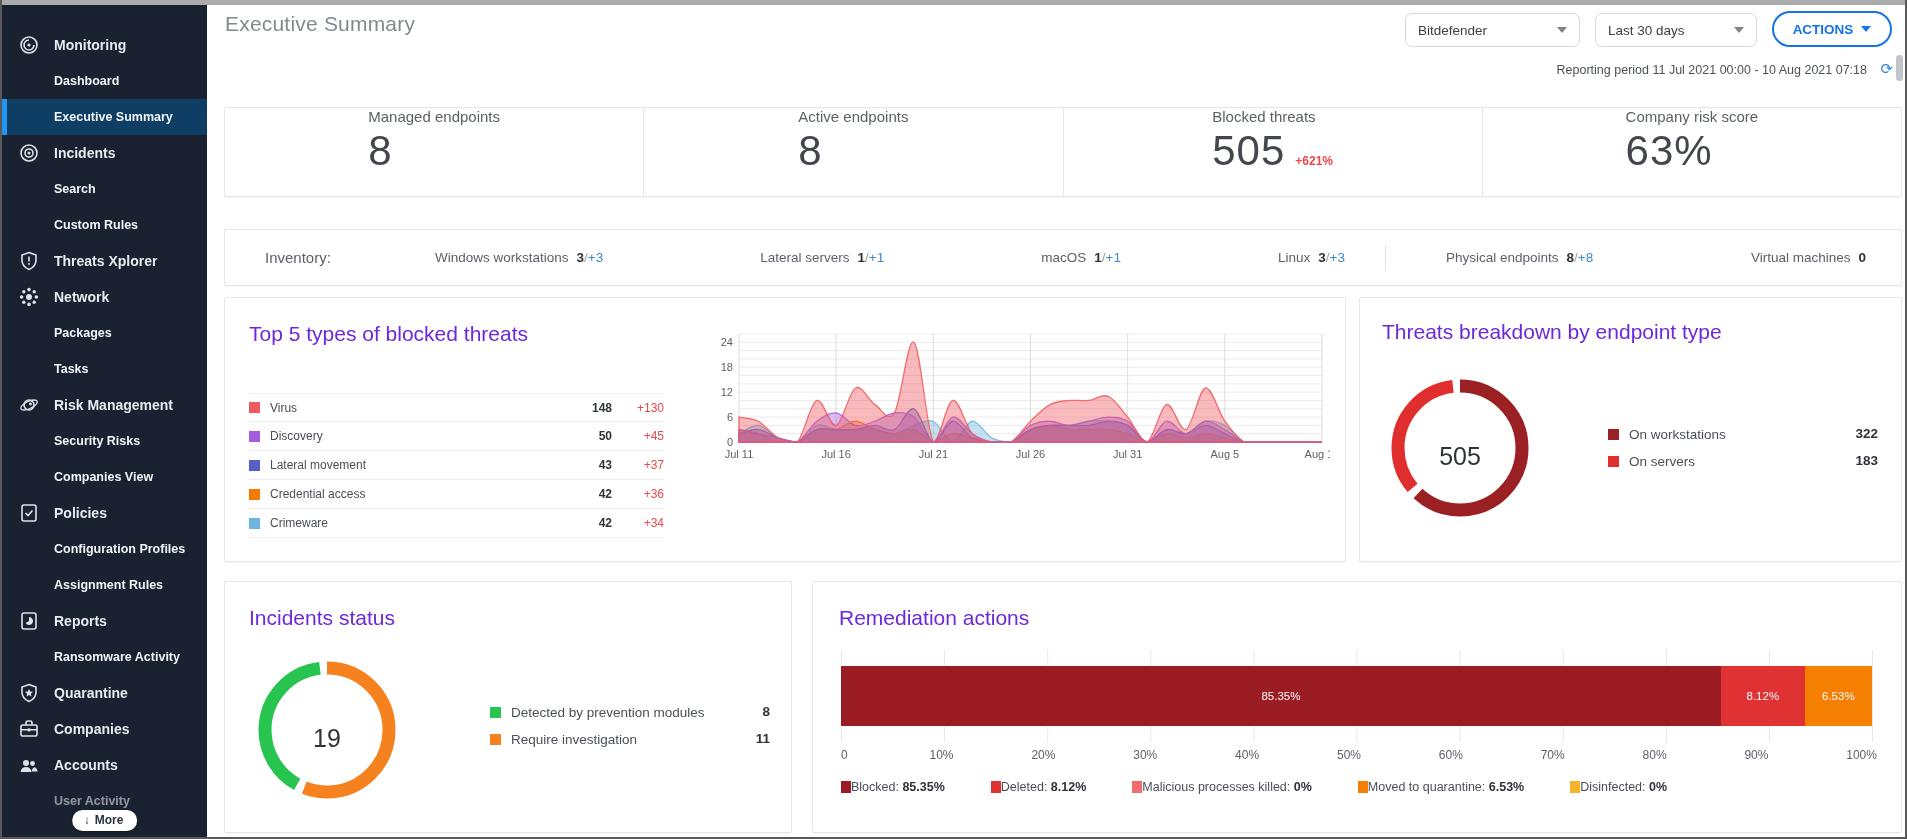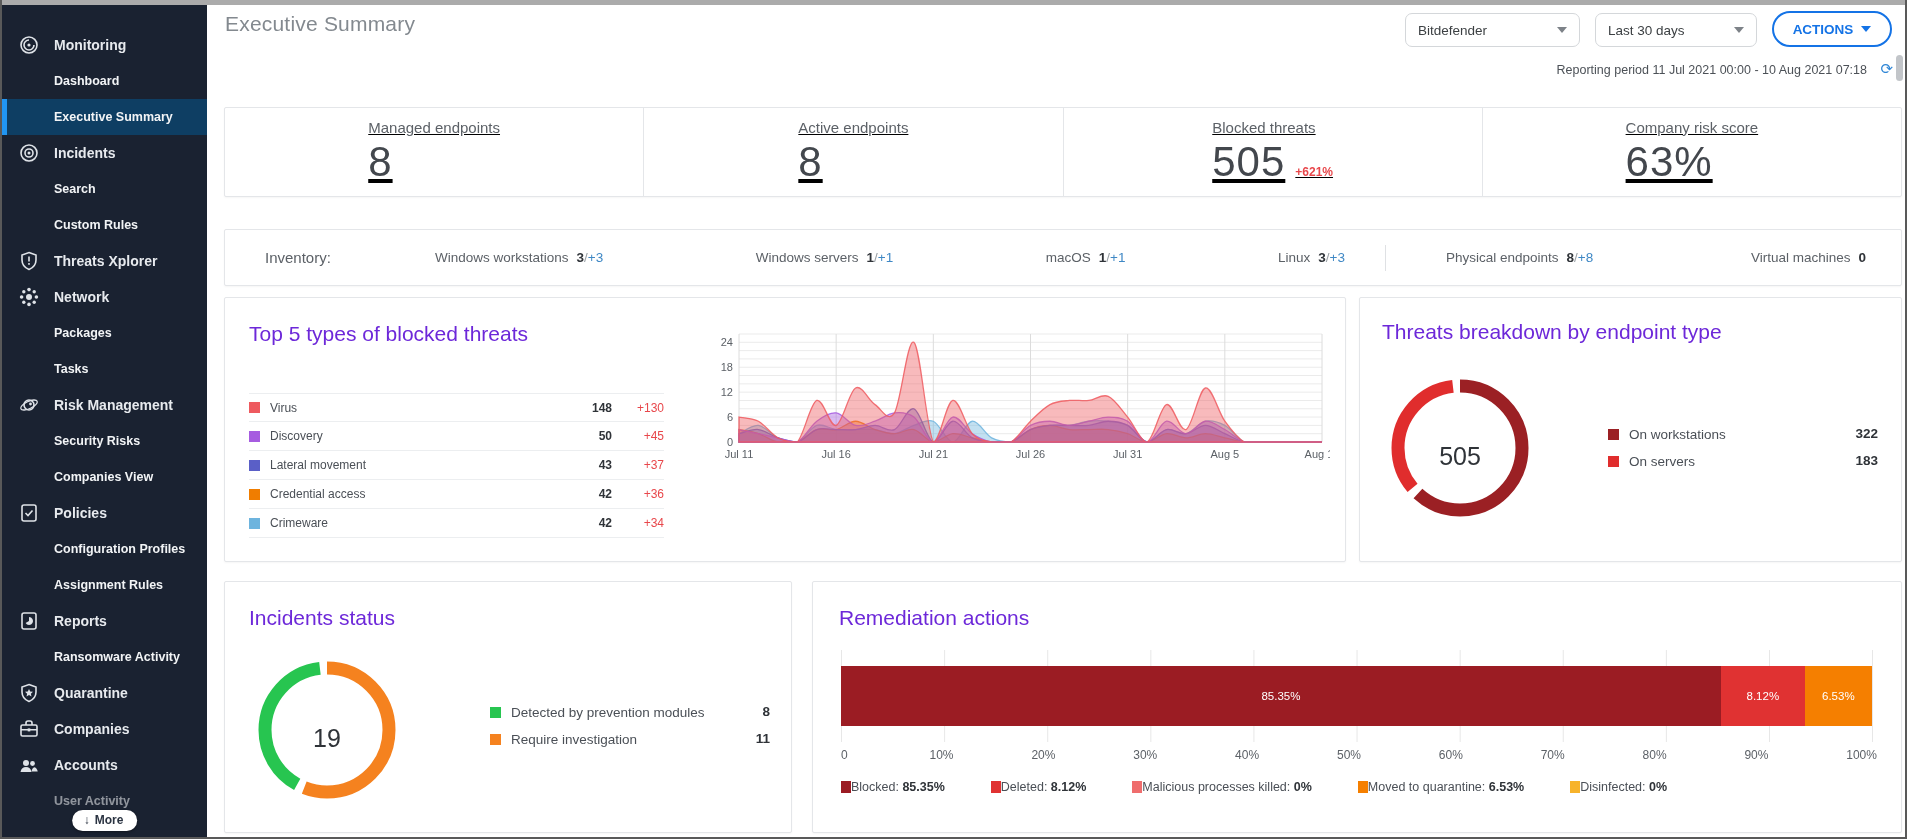--- a/index.html
+++ b/index.html
@@ -35,21 +35,21 @@
   #actions-btn .caret { border-top-color:#1473e6; }
   #reporting-line { position:absolute; top:58px; right:38px; font-size:12.5px; color:#4c5157; }
   #refresh-icon { position:absolute; top:55px; right:12px; color:#2f86d6; font-size:15px; cursor:pointer; }
   #scroll-thumb { position:absolute; top:50px; right:2px; width:7px; height:26px; border-radius:4px; background:#c2c5c9; cursor:pointer; }
 
   .card { position:absolute; background:#fff; border:1px solid #e4e6e9; border-radius:2px; box-shadow:0 1px 2px rgba(0,0,0,.04); }
   .card-title { font-size:21px; color:#6d28d9; }
 
   
   #stats-card { left:17px; top:102px; width:1678px; height:90px; display:flex; }
-  .stat-cell { flex:1; display:flex; align-items:center; justify-content:center; border-right:1px solid #e4e6e9;text-decoration:underline; }
+  .stat-cell { flex:1; display:flex; justify-content:center; border-right:1px solid #e4e6e9; }
   .stat-cell:last-child { border-right:none; }
   .stat-inner { display:flex; flex-direction:column; }
   .stat-label { font-size:15px; color:#5c6167; margin-bottom:2px; }
   .stat-value-row { display:flex; align-items:baseline; gap:10px; }
   .stat-value { font-size:42px; color:#43474d; font-weight:400; letter-spacing:1px; }
   .stat-delta { font-size:12px; color:#e8474b; font-weight:700; }
 
   
   #inventory-card { left:17px; top:224px; width:1678px; height:57px; display:flex; align-items:center; font-size:13.5px; }
   #inventory-label { margin-left:40px; width:170px; color:#5c6167; font-size:15px; }
@@ -321,21 +321,21 @@
       </div>
 
     <div class="card" id="inventory-card">
       <div id="inventory-label">Inventory:</div>
       <div id="inv-left">
           <span class="inv-item">
             <span>Windows workstations</span>
             <span><b class="inv-val">3</b><span class="inv-sep">/</span><span class="inv-delta">+3</span></span>
           </span>
           <span class="inv-item">
-            <span>Windows servers</span>
+            <span>Lateral servers</span>
             <span><b class="inv-val">1</b><span class="inv-sep">/</span><span class="inv-delta">+1</span></span>
           </span>
           <span class="inv-item">
             <span>macOS</span>
             <span><b class="inv-val">1</b><span class="inv-sep">/</span><span class="inv-delta">+1</span></span>
           </span>
           <span class="inv-item">
             <span>Linux</span>
             <span><b class="inv-val">3</b><span class="inv-sep">/</span><span class="inv-delta">+3</span></span>
           </span>

